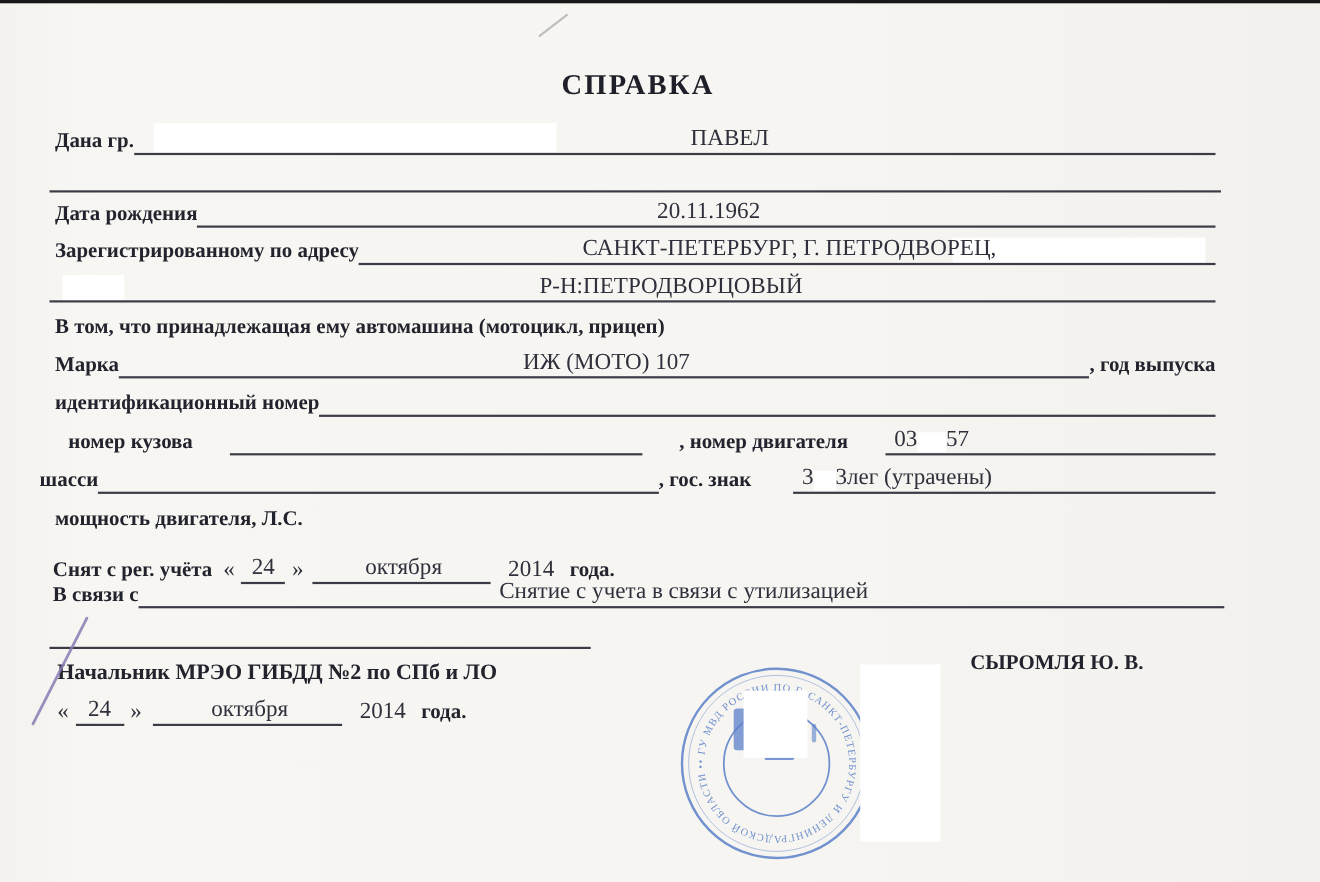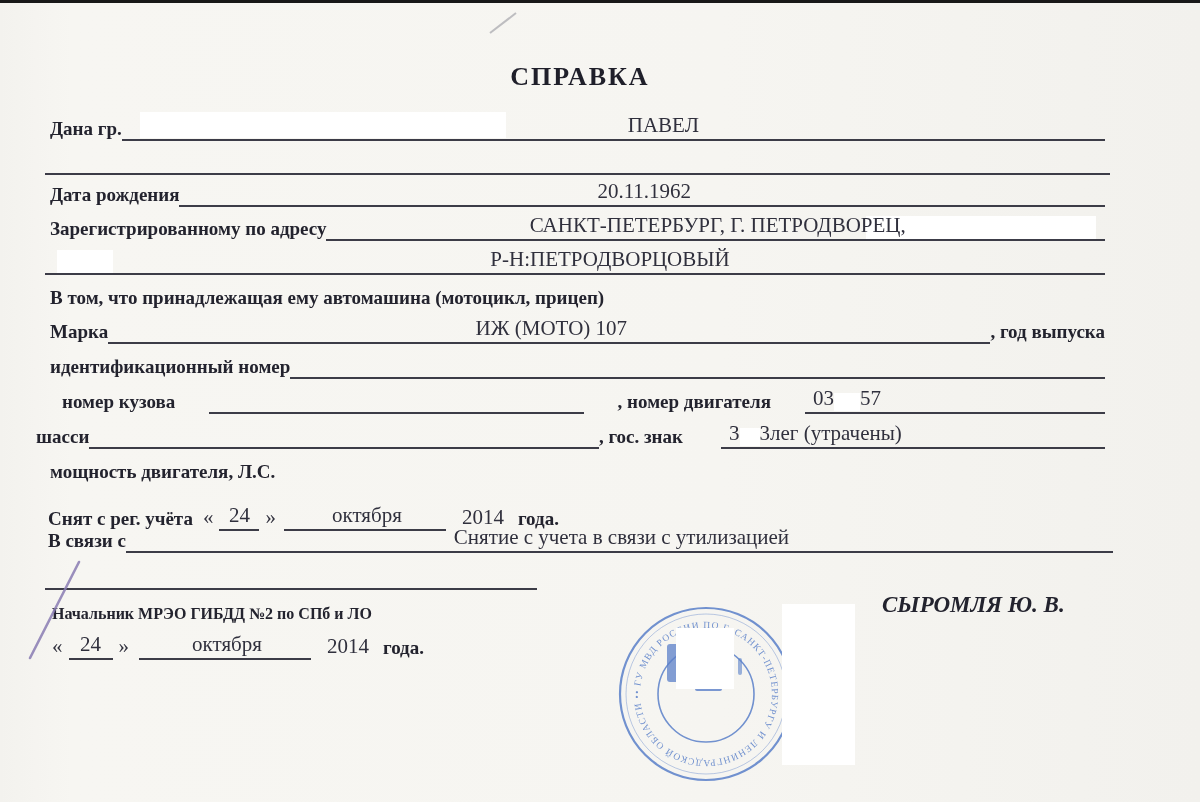--- a/index.html
+++ b/index.html
@@ -23,21 +23,21 @@
   .grow{flex:1;text-align:center;}
   .sp{display:inline-block;}
   .hline{position:absolute;height:0;border-top:2px solid #3c3c47;z-index:2;}
   .redact{position:absolute;background:#ffffff;z-index:1;}
   .redact-top{z-index:4;}
   .gap{display:inline-block;width:26px;height:18px;background:#fff;vertical-align:bottom;}
   .stamp-svg{position:absolute;left:615px;top:598px;z-index:3;filter:blur(0.4px);opacity:0.92;}
   .pen-svg{position:absolute;left:18px;top:548px;z-index:5;}
   .pencil-svg{position:absolute;left:480px;top:5px;z-index:2;}
   .sigline{position:absolute;left:45px;top:588px;width:492px;border-top:2px solid #3c3c47;z-index:2;}
-  .name{position:absolute;left:882px;top:592px;font-weight:700;font-size:23px;color:#23232e;z-index:2;font-style:italic;}
+  .name{position:absolute;left:882px;top:592px;font-weight:700;font-size:19px;color:#23232e;z-index:2;}
 </style>
 </head>
 <body>
 
 <div class="page">
 
   <div class="top-edge"></div>
 
   <svg class="pencil-svg" width="50" height="35">
     <line x1="10" y1="28" x2="36" y2="8" stroke="#a6a6ac" stroke-width="2" opacity="0.7"></line>
@@ -116,21 +116,21 @@
   </div>
 
   <div class="row" style="left:48px;right:87px;top:525px;">
     <span class="l">В связи с</span>
     <span class="f grow"><span class="v">Снятие с учета в связи с утилизацией</span></span>
   </div>
 
   <div class="sigline"></div>
 
   <div class="row" style="left:52px;top:596px;">
-    <span class="l" style="font-size:16px;text-align:right;">Начальник МРЭО ГИБДД №2 по СПб и ЛО</span>
+    <span class="l" style="font-size:20px;text-align:right;">Начальник МРЭО ГИБДД №2 по СПб и ЛО</span>
   </div>
 
   <div class="name">СЫРОМЛЯ Ю. В.</div>
 
   <div class="row" style="left:52px;top:632px;">
     <span class="v" style="padding:0 6px 1px 0;">«</span>
     <span class="f" style="width:40px;text-align:center;padding:0 2px 1px 2px;"><span class="v">24</span></span>
     <span class="v" style="padding:0 10px 1px 6px;">»</span>
     <span class="f" style="width:160px;text-align:center;"><span class="v">октября</span></span>
     <span class="sp" style="width:16px;"></span>

